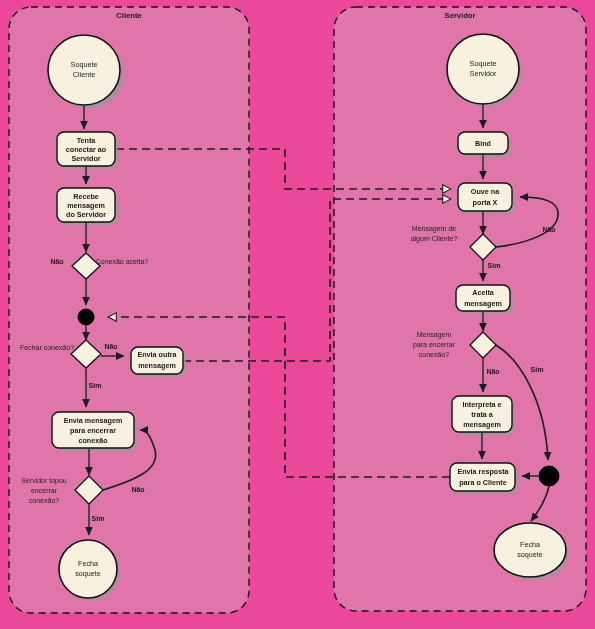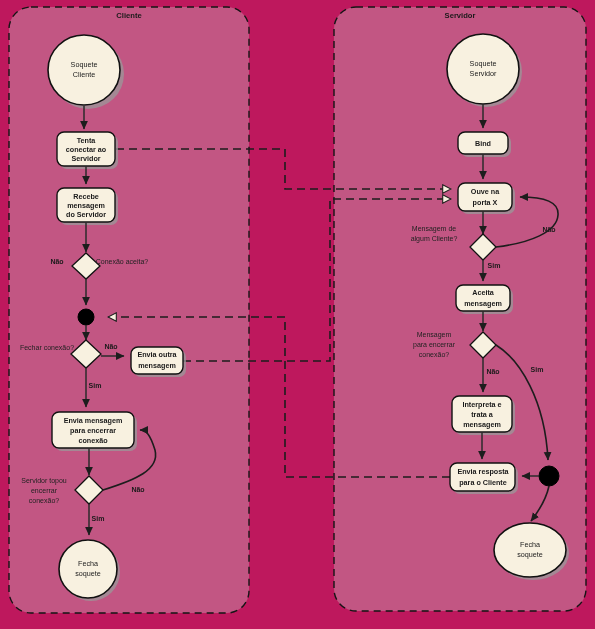--- a/index.html
+++ b/index.html
@@ -8,21 +8,21 @@
     padding: 0;
     background: #c9c9c9;
   }
   body {
     font-family: "Liberation Sans", sans-serif;
   }
   #canvas {
     position: relative;
     width: 595px;
     height: 629px;
-    background: #be185d;
+    background: #ec4899;
     overflow: hidden;
   }
   #canvas svg.layer {
     position: absolute;
     left: 0;
     top: 0;
     width: 595px;
     height: 629px;
   }
   .nodeText {

